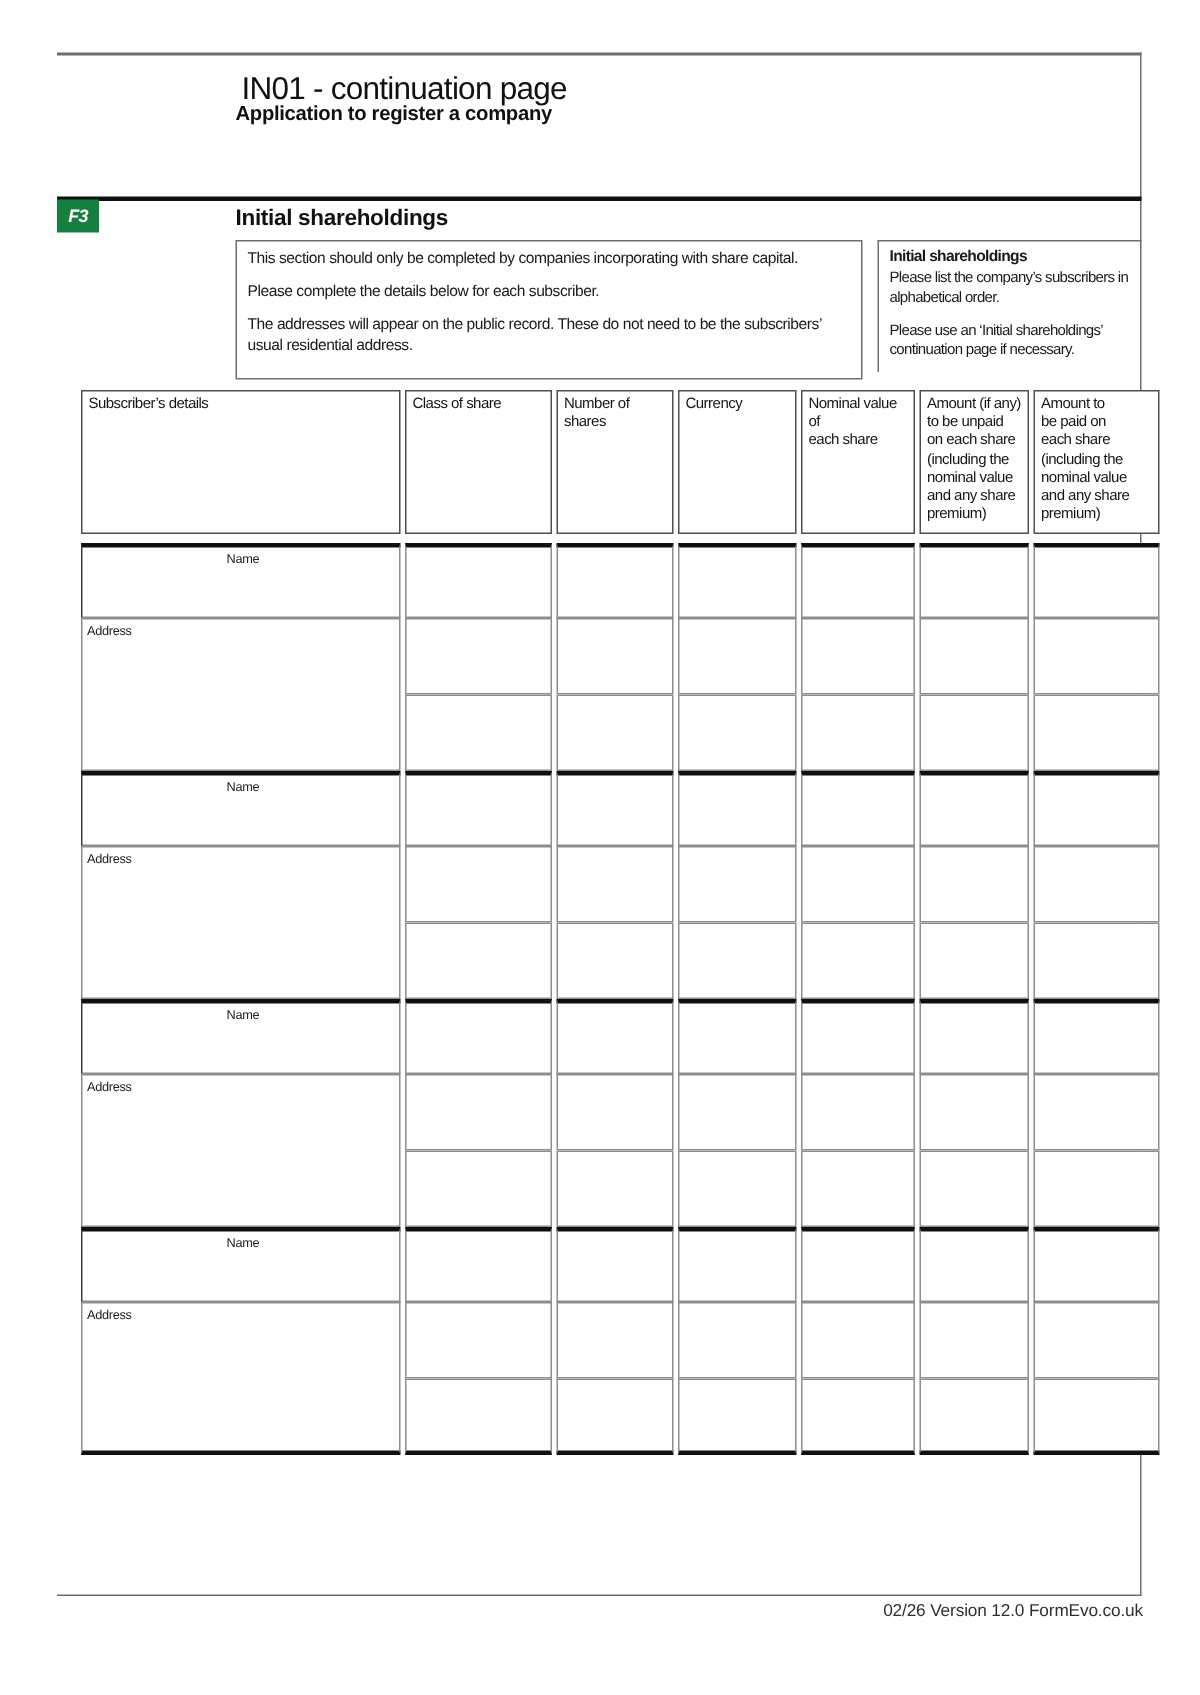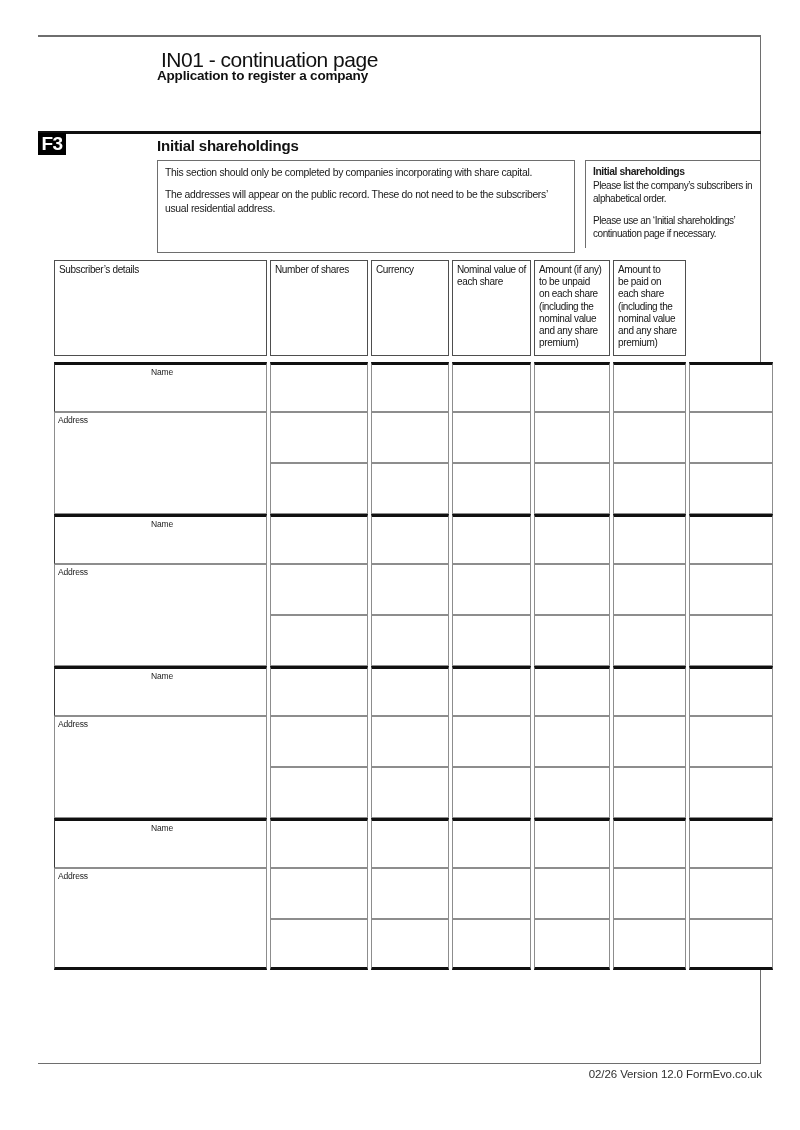--- a/index.html
+++ b/index.html
@@ -14,22 +14,22 @@
   .top-rule{position:absolute;left:38px;top:35px;width:723px;height:2px;background:#6e6e6e;}
   .right-rule{position:absolute;left:760px;top:35px;width:1px;height:1029px;background:#6e6e6e;}
   .footer-rule{position:absolute;left:38px;top:1063px;width:723px;height:1px;background:#6e6e6e;}
 
   
   .page-title{position:absolute;left:157px;top:44px;margin:4px;font-size:21px;font-weight:400;letter-spacing:-0.5px;color:#111;}
   .page-subtitle{position:absolute;left:157px;top:68px;margin:0;font-size:13.5px;font-weight:700;color:#111;}
 
   
   .section-rule{position:absolute;left:38px;top:131px;width:723px;height:3px;background:#101010;}
-  .badge{position:absolute;left:38px;top:133px;width:28px;height:22px;background:#000000;color:#fff;
-         font-weight:700;font-size:19px;display:flex;align-items:center;justify-content:center;letter-spacing:-0.5px;}
+  .badge{position:absolute;left:38px;top:133px;width:28px;height:22px;background:#15803d;color:#fff;
+         font-weight:700;font-size:12px;display:flex;align-items:center;justify-content:center;letter-spacing:-0.5px;font-style:italic;}
   .section-title{position:absolute;left:157px;top:137px;margin:0;font-size:15px;font-weight:700;color:#111;}
 
   
   .instructions{position:absolute;left:157px;top:160px;width:418px;height:93px;box-sizing:border-box;
                 border:1px solid #6e6e6e;padding:5px 4px 0 7px;font-size:10.4px;line-height:1.32;letter-spacing:-0.3px;}
   .instructions p{margin:0 0 8.5px 0;}
 
   
   .guidance{position:absolute;left:585px;top:160px;width:176px;height:88px;box-sizing:border-box;
             border-left:1px solid #6e6e6e;border-top:1px solid #6e6e6e;padding:4px 2px 0 7px;
@@ -76,31 +76,33 @@
 
   <h1 class="page-title">IN01 - continuation page</h1>
   <h2 class="page-subtitle">Application to register a company</h2>
 
   <div class="section-rule"></div>
   <div class="badge">F3</div>
   <h3 class="section-title">Initial shareholdings</h3>
 
   <div class="instructions">
     <p>This section should only be completed by companies incorporating with share capital.</p>
+    <p>Please complete the details below for each subscriber.</p>
     <p>The addresses will appear on the public record.  These do not need to be the subscribers’ usual residential address.</p>
   </div>
 
   <aside class="guidance">
     <p class="g-title">Initial shareholdings</p>
     <p class="g-gap">Please list the company’s subscribers in alphabetical order.</p>
     <p>Please use an ‘Initial shareholdings’ continuation page if necessary.</p>
   </aside>
 
   <div class="thead">
     <div class="cell">Subscriber’s details</div>
+    <div class="cell">Class of share</div>
     <div class="cell">Number of shares</div>
     <div class="cell">Currency</div>
     <div class="cell">Nominal value of
 each share</div>
     <div class="cell">Amount (if any)
 to be unpaid
 on each share
 (including the
 nominal value
 and any share

